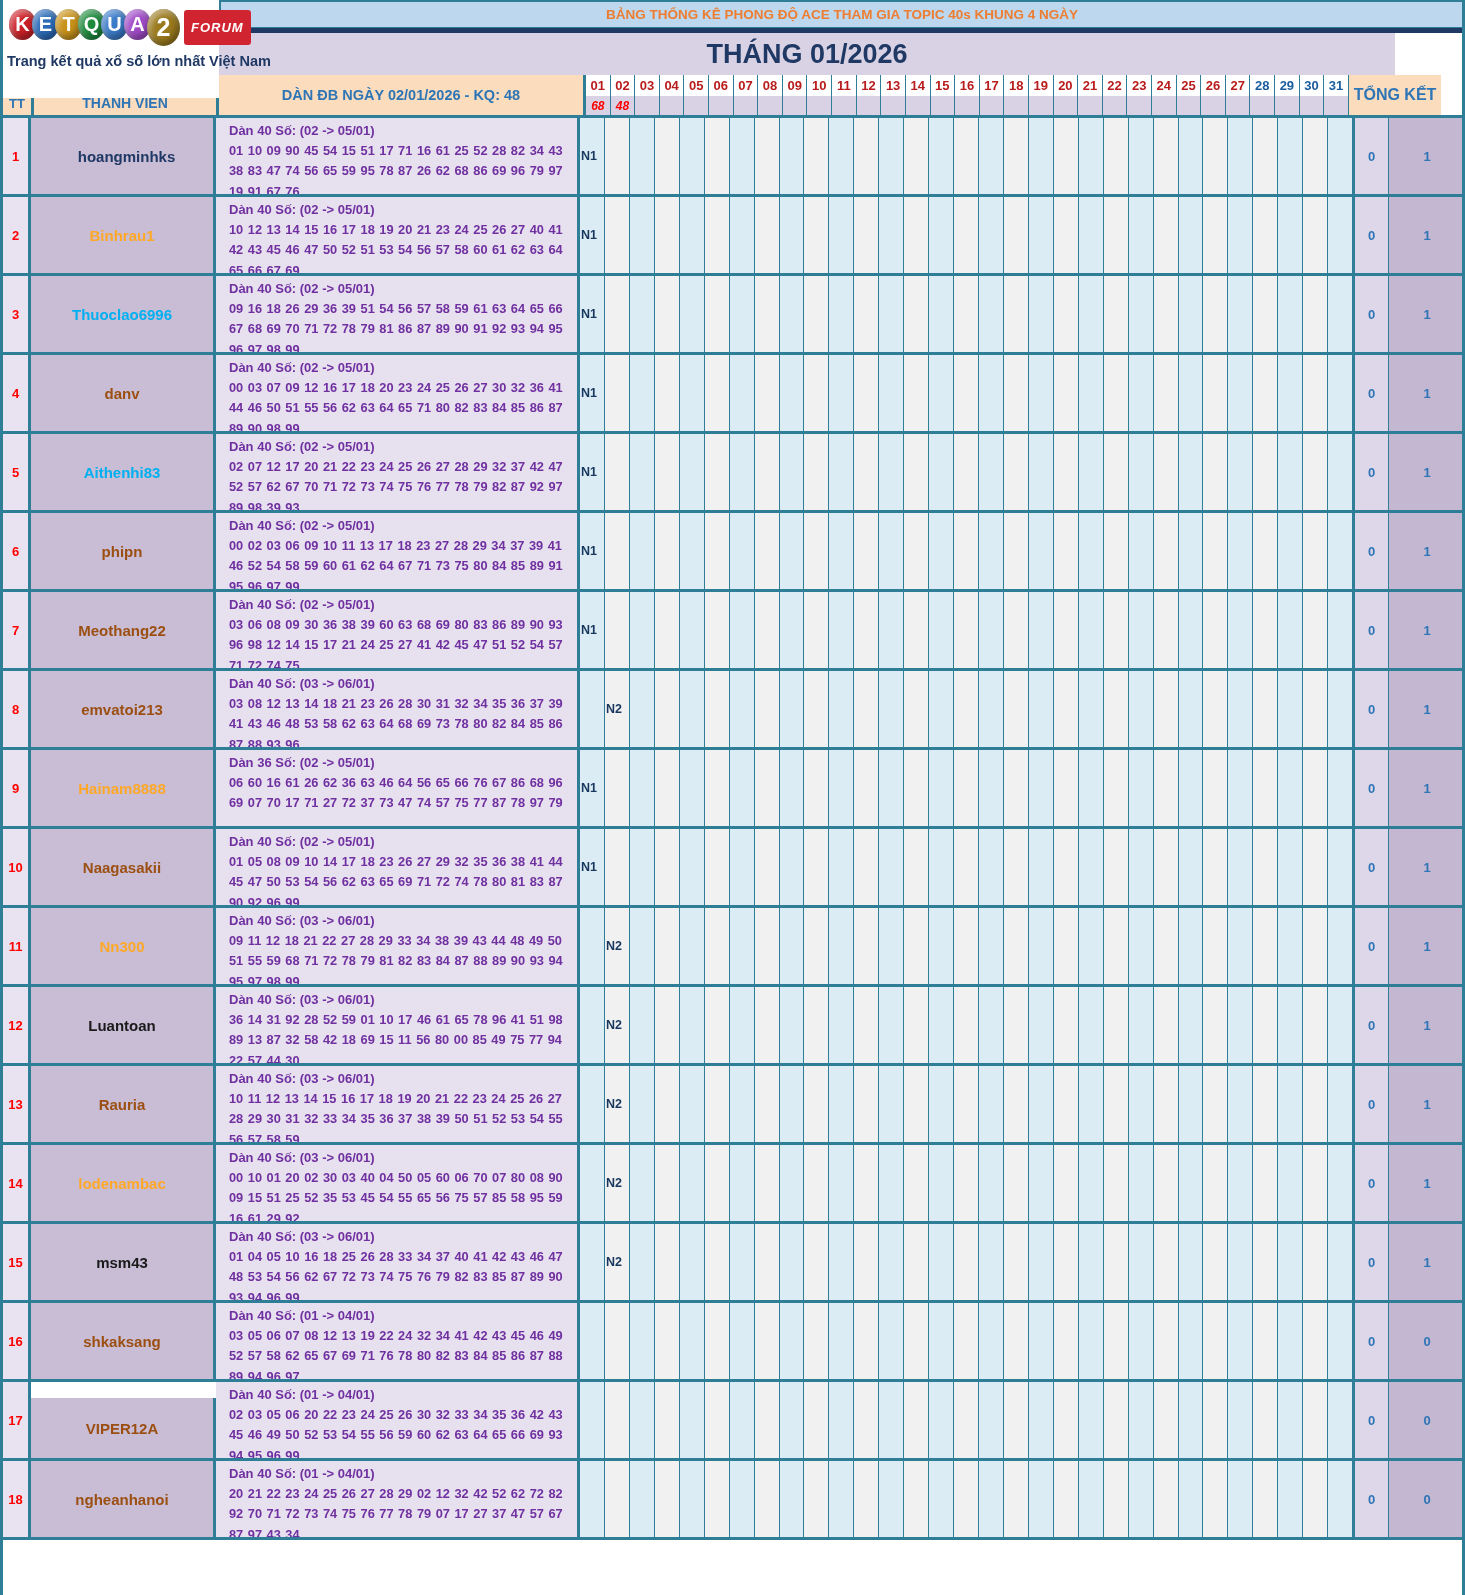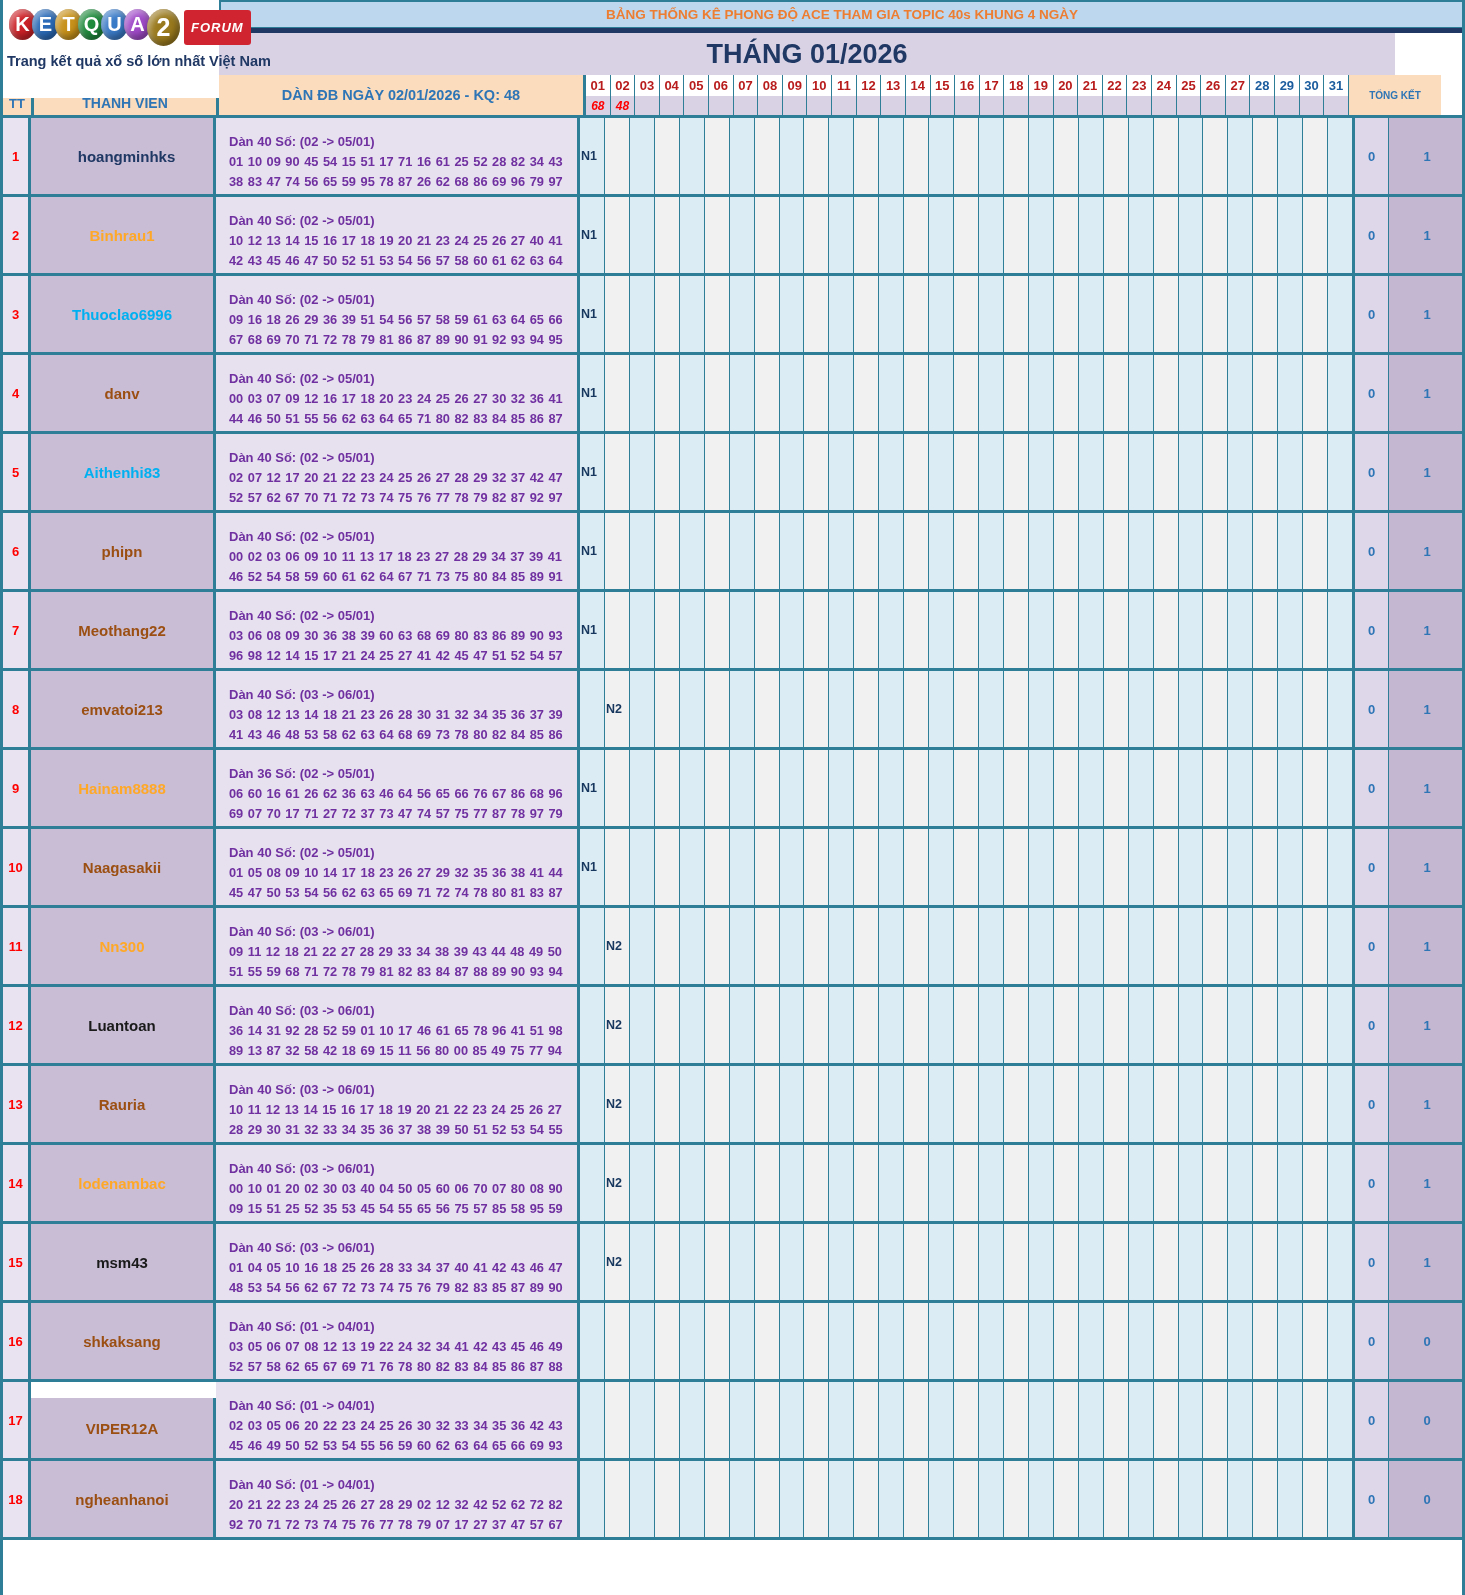--- a/index.html
+++ b/index.html
@@ -26,42 +26,42 @@
   .ball.big{width:33px;height:37px;font-size:25px;}
   .forum-badge{margin-left:8px;background:#D02430;color:#fff;font-style:italic;font-weight:bold;
                font-size:13px;padding:10px 7px;border-radius:3px;letter-spacing:1px;}
   .tagline{color:#203864;font-size:14.5px;font-weight:bold;padding:7px 0 0 4px;white-space:nowrap;}
 
   .colhead{position:absolute;top:75px;height:40px;background:#FBDCBD;color:#2E75B6;font-weight:bold;
            display:flex;align-items:center;justify-content:center;border-right:3px solid #2E7E98;}
   #tt-head{left:3px;width:31px;font-size:13px;align-items:flex-end;padding-bottom:4px;}
   #member-head{left:34px;width:185px;font-size:14px;align-items:flex-end;padding-bottom:4px;}
   #dan-head{left:219px;width:367px;font-size:14.5px;}
-  #tongket-head{left:1349px;width:92px;font-size:10px;border-right:none;}
+  #tongket-head{left:1349px;width:92px;font-size:16px;border-right:none;}
 
   #day-header-row{position:absolute;left:586px;top:75px;width:763px;height:21px;display:flex;}
   .day-h{flex:1;background:#fff;border-right:1px solid #2E7E98;border-left:1px solid #2E7E98;margin-left:-1px;
          display:flex;align-items:center;justify-content:center;color:#b91c1c;font-weight:bold;font-size:13px;}
   .day-h.late{color:#1B5C9E;}
   #day-result-row{position:absolute;left:586px;top:96px;width:763px;height:19px;display:flex;font-style:italic;}
   .day-r{flex:1;background:#D9D2E5;border-right:1px solid #2E7E98;border-left:1px solid #2E7E98;margin-left:-1px;
          display:flex;align-items:center;justify-content:center;color:#FF0000;font-weight:bold;font-size:12px;}
   #header-bottom{position:absolute;left:0;top:115px;width:1465px;height:3px;background:#2E7E98;}
   #left-border{position:absolute;left:0;top:0;width:3px;height:1595px;background:#2E7E98;z-index:2;}
   #right-border{position:absolute;right:0;top:0;width:3px;height:1595px;background:#2E7E98;}
 
   
   #rows{position:absolute;left:0;top:118px;width:1465px;}
   .trow{display:flex;height:79px;border-bottom:3px solid #2E7E98;width:1465px;}
   .c-tt{width:31px;min-width:31px;background:#E9E3F1;border-left:3px solid #2E7E98;border-right:3px solid #2E7E98;
         display:flex;align-items:center;justify-content:center;color:#FF0000;font-weight:bold;font-size:13px;}
   .c-member{width:185px;min-width:185px;background:#C8BDD5;border-right:3px solid #2E7E98;
             display:flex;align-items:center;justify-content:center;font-weight:bold;font-size:15px;}
   .c-dan{width:364px;min-width:364px;background:#E6E0EF;border-right:3px solid #2E7E98;
-         padding:16px 8px 2px 13px;color:#7030A0;font-weight:bold;overflow:hidden;}
+         padding:5px 8px 2px 13px;color:#7030A0;font-weight:bold;overflow:hidden;}
   .dan-title{font-size:13px;margin-bottom:3px;}
   .dan-nums{font-size:12.8px;line-height:1.6;word-spacing:1px;}
   .c-days{flex:1;display:flex;}
   .day-c{flex:1;border-right:1px solid #2E7E98;display:flex;align-items:center;
          color:#17375E;font-weight:bold;font-size:12.5px;padding-left:1px;}
   .day-c:last-child{border-right:3px solid #2E7E98;}
   .day-c.odd{background:#DBECF4;}
   .day-c.even{background:#F2F1F1;}
   .c-tk1{width:34px;min-width:34px;background:#DED7EA;border-right:1px solid #2E7E98;
          display:flex;align-items:center;justify-content:center;color:#2E75B6;font-weight:bold;font-size:13px;}

